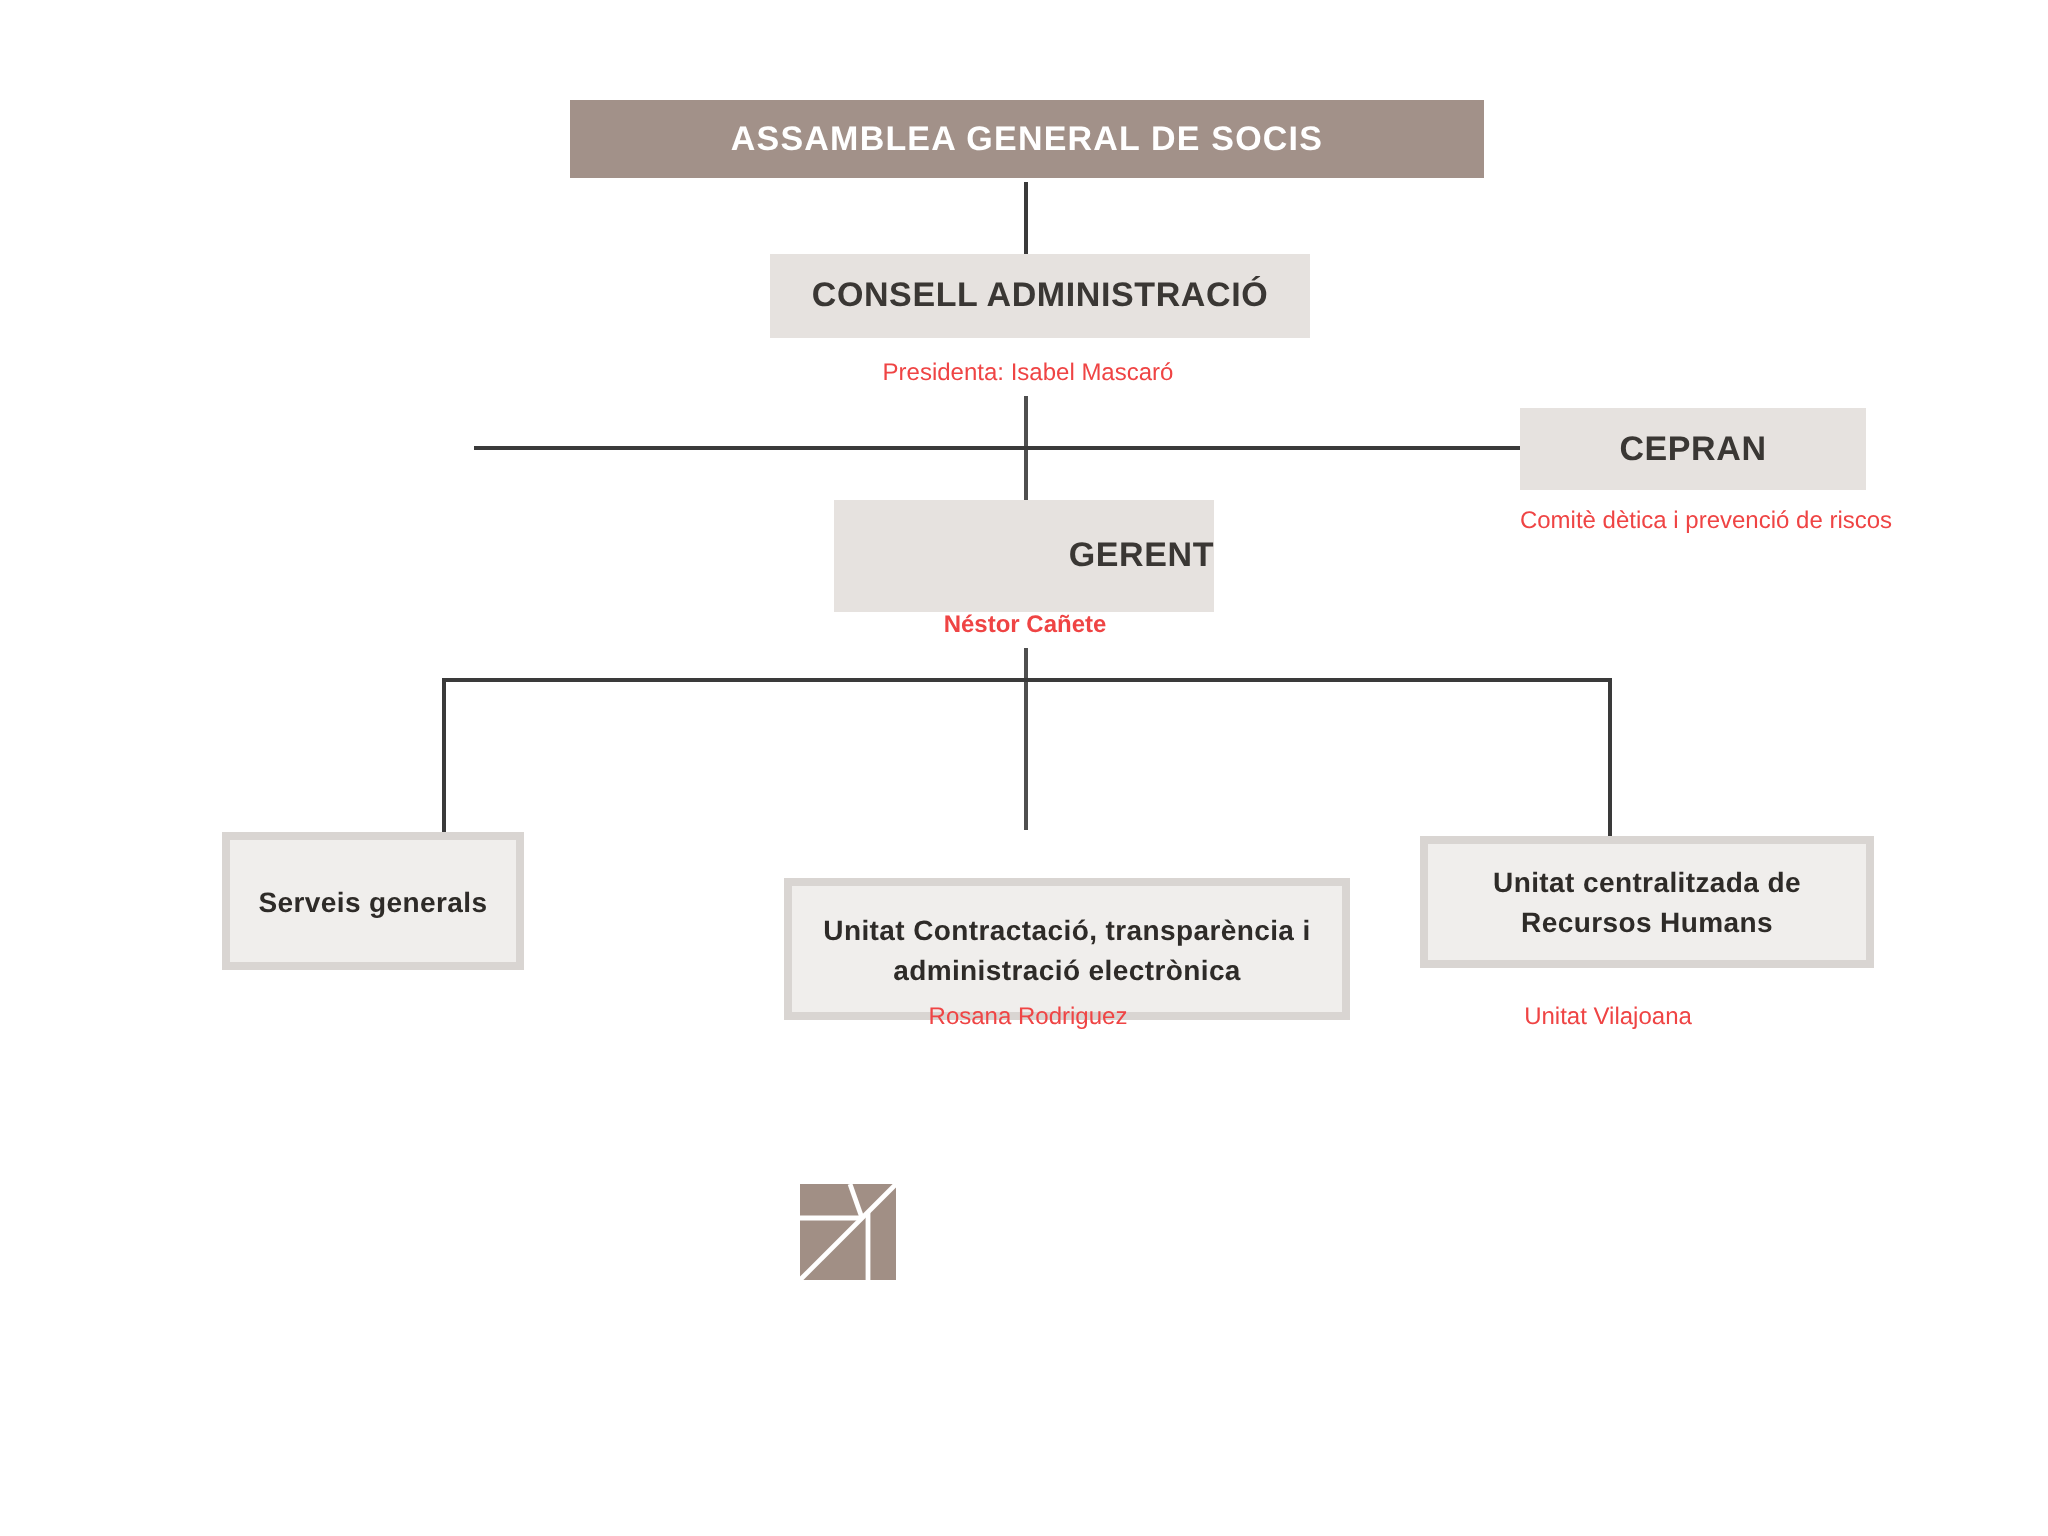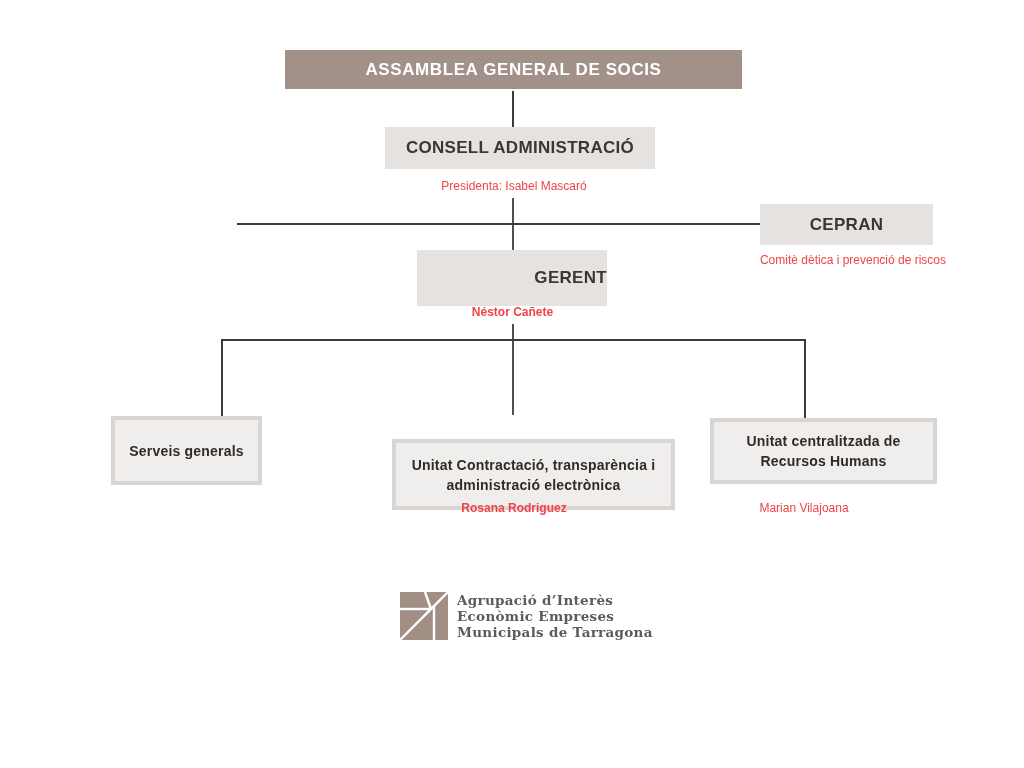--- a/index.html
+++ b/index.html
@@ -76,35 +76,30 @@
   <div class="abs line" style="left:221px;top:339px;width:1.5px;height:78px;"></div>
   <div class="abs line" style="left:804px;top:339px;width:1.5px;height:79px;"></div>
 
   <div class="abs box box-unit" style="left:111px;top:416px;width:151px;height:69px;">
     <span>Serveis generals</span>
   </div>
 
   <div class="abs box box-unit" style="left:392px;top:428px;width:283px;height:71px;margin-top:11px;">
     <span>Unitat Contractació, transparència i administració electrònica</span>
   </div>
-  <div class="abs sublabel" style="left:414px;top:498px;width:200px;font-weight:bold;">Rosana Rodriguez</div>
+  <div class="abs sublabel" style="left:414px;top:498px;width:200px;">Rosana Rodriguez</div>
 
   <div class="abs box box-unit" style="left:710px;top:418px;width:227px;height:66px;">
     <span>Unitat centralitzada de Recursos Humans</span>
   </div>
-  <div class="abs sublabel" style="left:704px;top:498px;width:200px;">Marian Vilajoana</div>
+  <div class="abs sublabel" style="left:704px;top:498px;width:200px;">Unitat Vilajoana</div>
 
   <div class="abs" style="left:400px;top:592px;display:flex;align-items:center;gap:9px;">
     <svg width="48" height="48" viewBox="0 0 48 48">
       <rect x="0" y="0" width="48" height="48" fill="#a18f85"></rect>
       <line x1="48" y1="0" x2="0" y2="48" stroke="#ffffff" stroke-width="2.4"></line>
       <line x1="0" y1="17" x2="31" y2="17" stroke="#ffffff" stroke-width="2.4"></line>
       <line x1="25" y1="0" x2="31" y2="17" stroke="#ffffff" stroke-width="2.4"></line>
       <line x1="34" y1="14" x2="34" y2="48" stroke="#ffffff" stroke-width="2.4"></line>
     </svg>
-    <div>
-      <div class="logo-text">Agrupació d’Interès</div>
-      <div class="logo-text">Econòmic Empreses</div>
-      <div class="logo-text">Municipals de Tarragona</div>
-    </div>
   </div>
 
 </div>
 
 </body></html>

